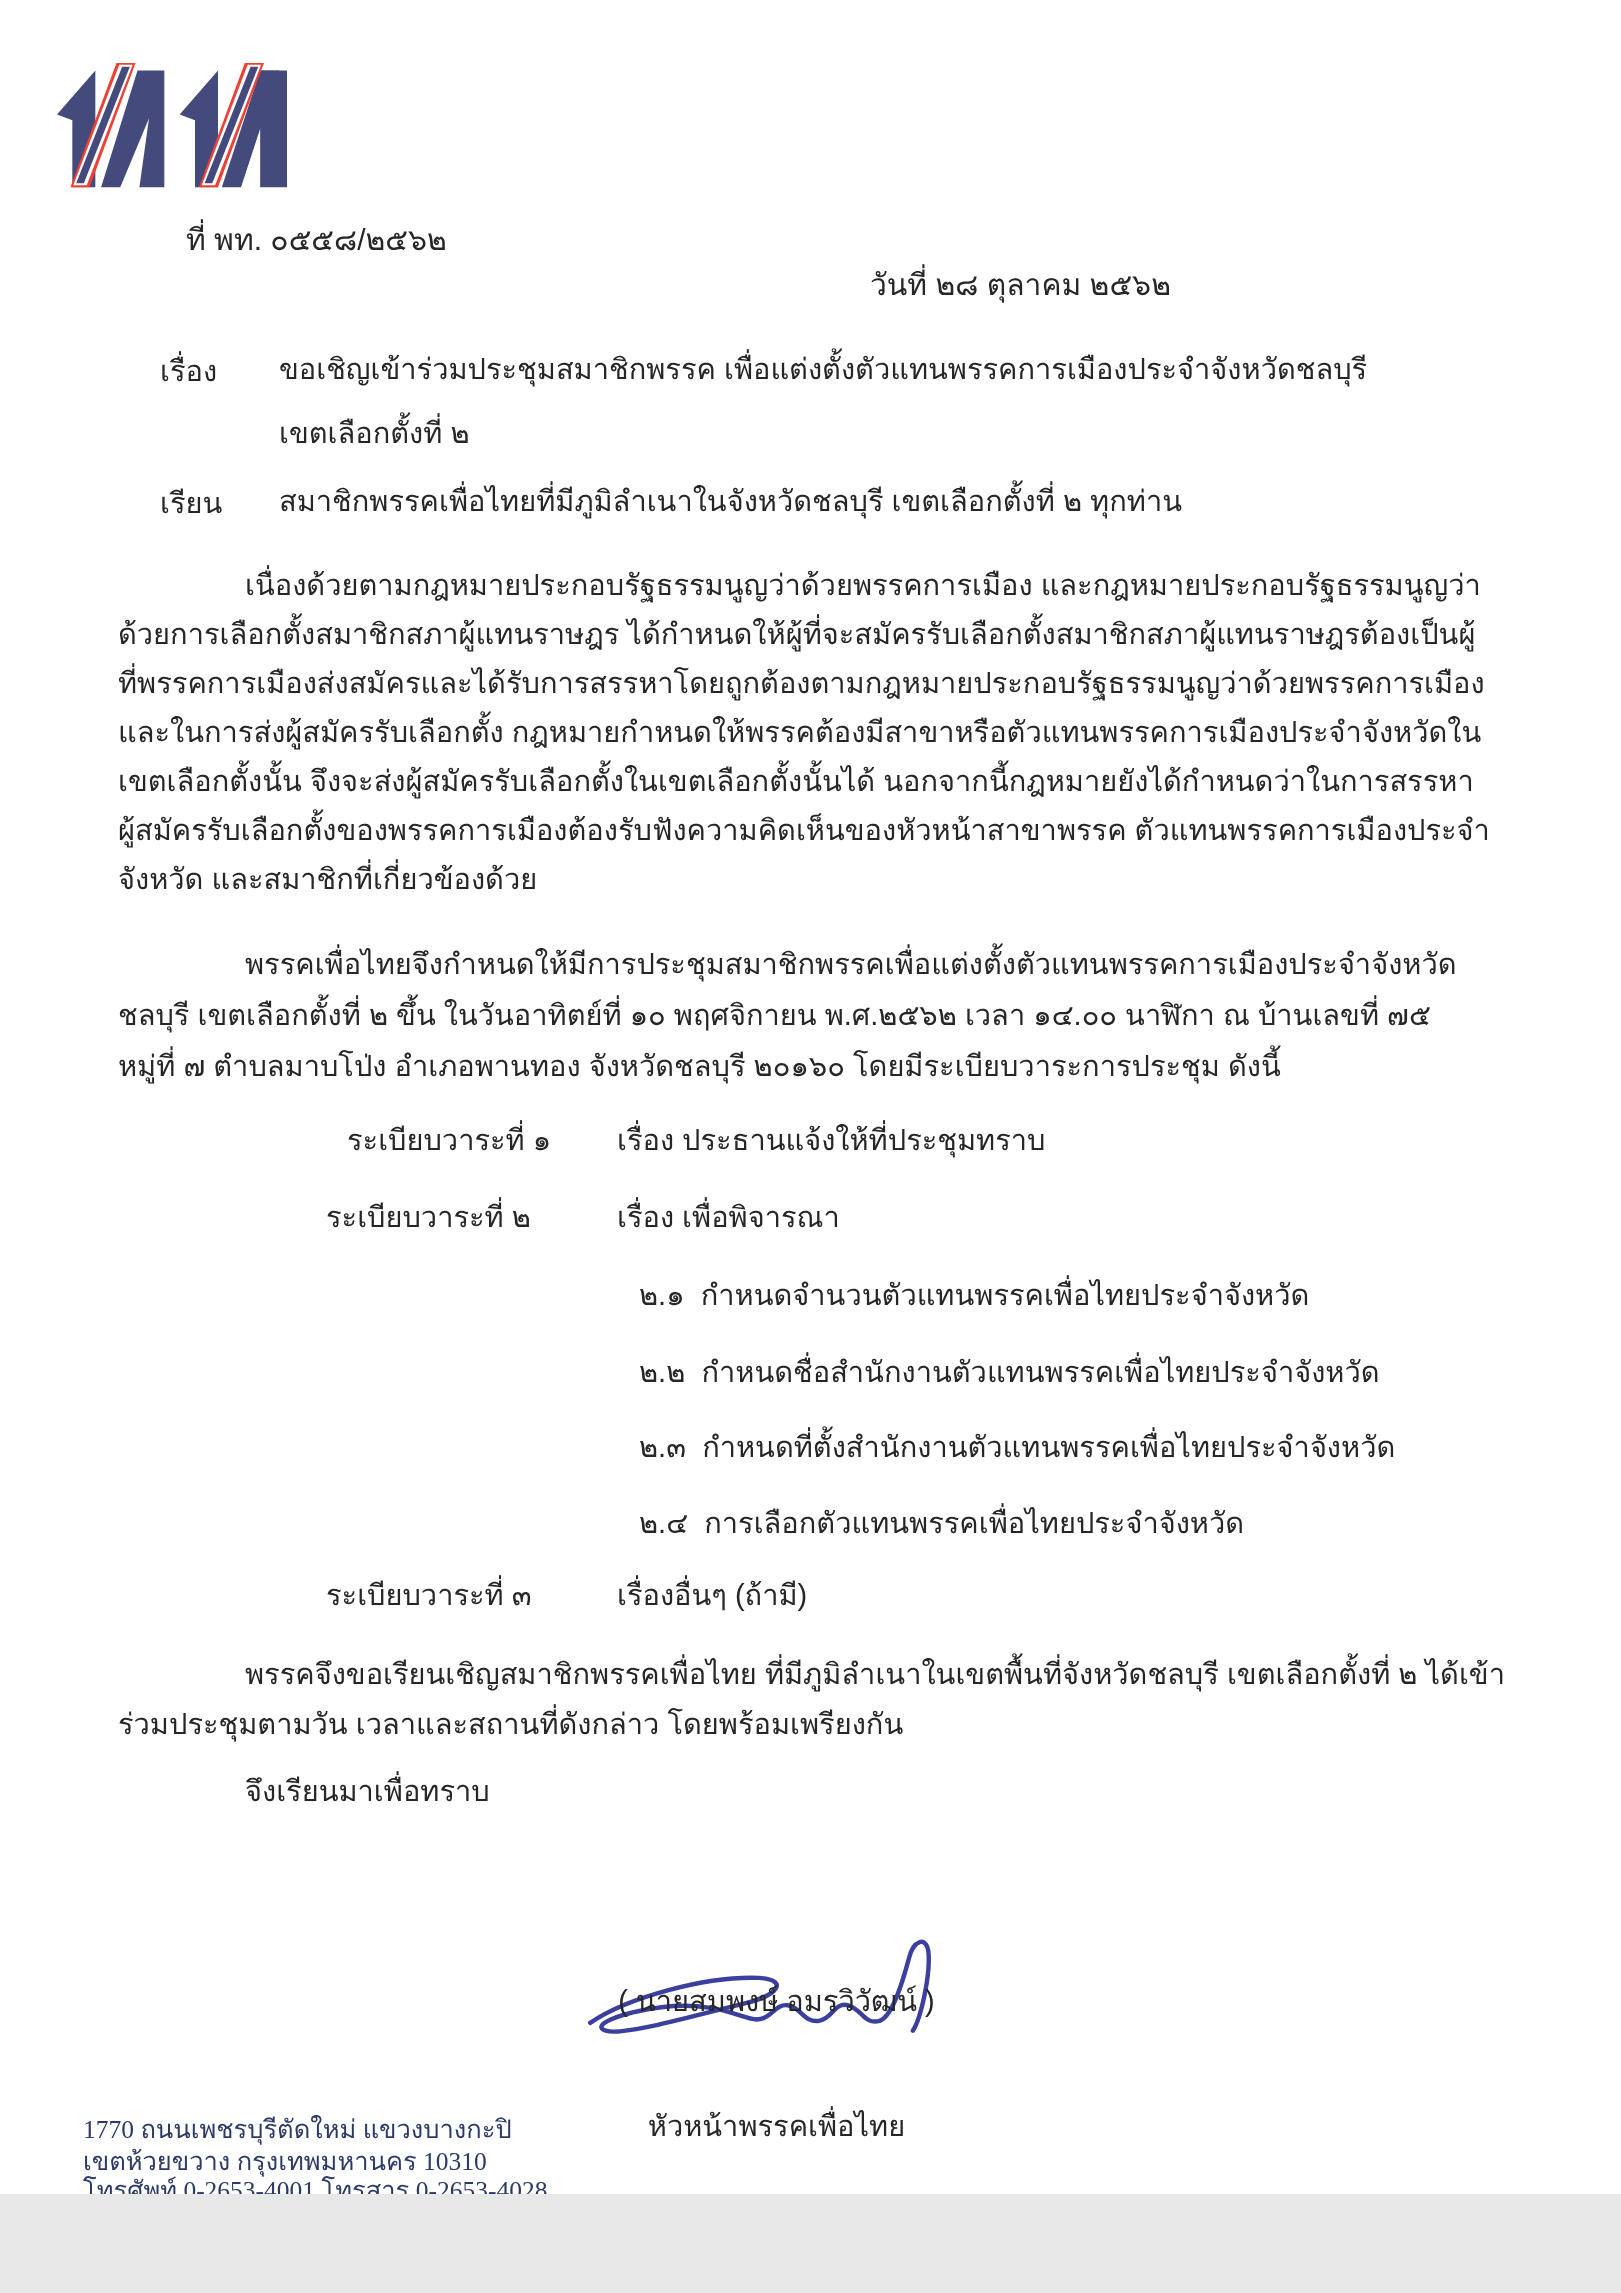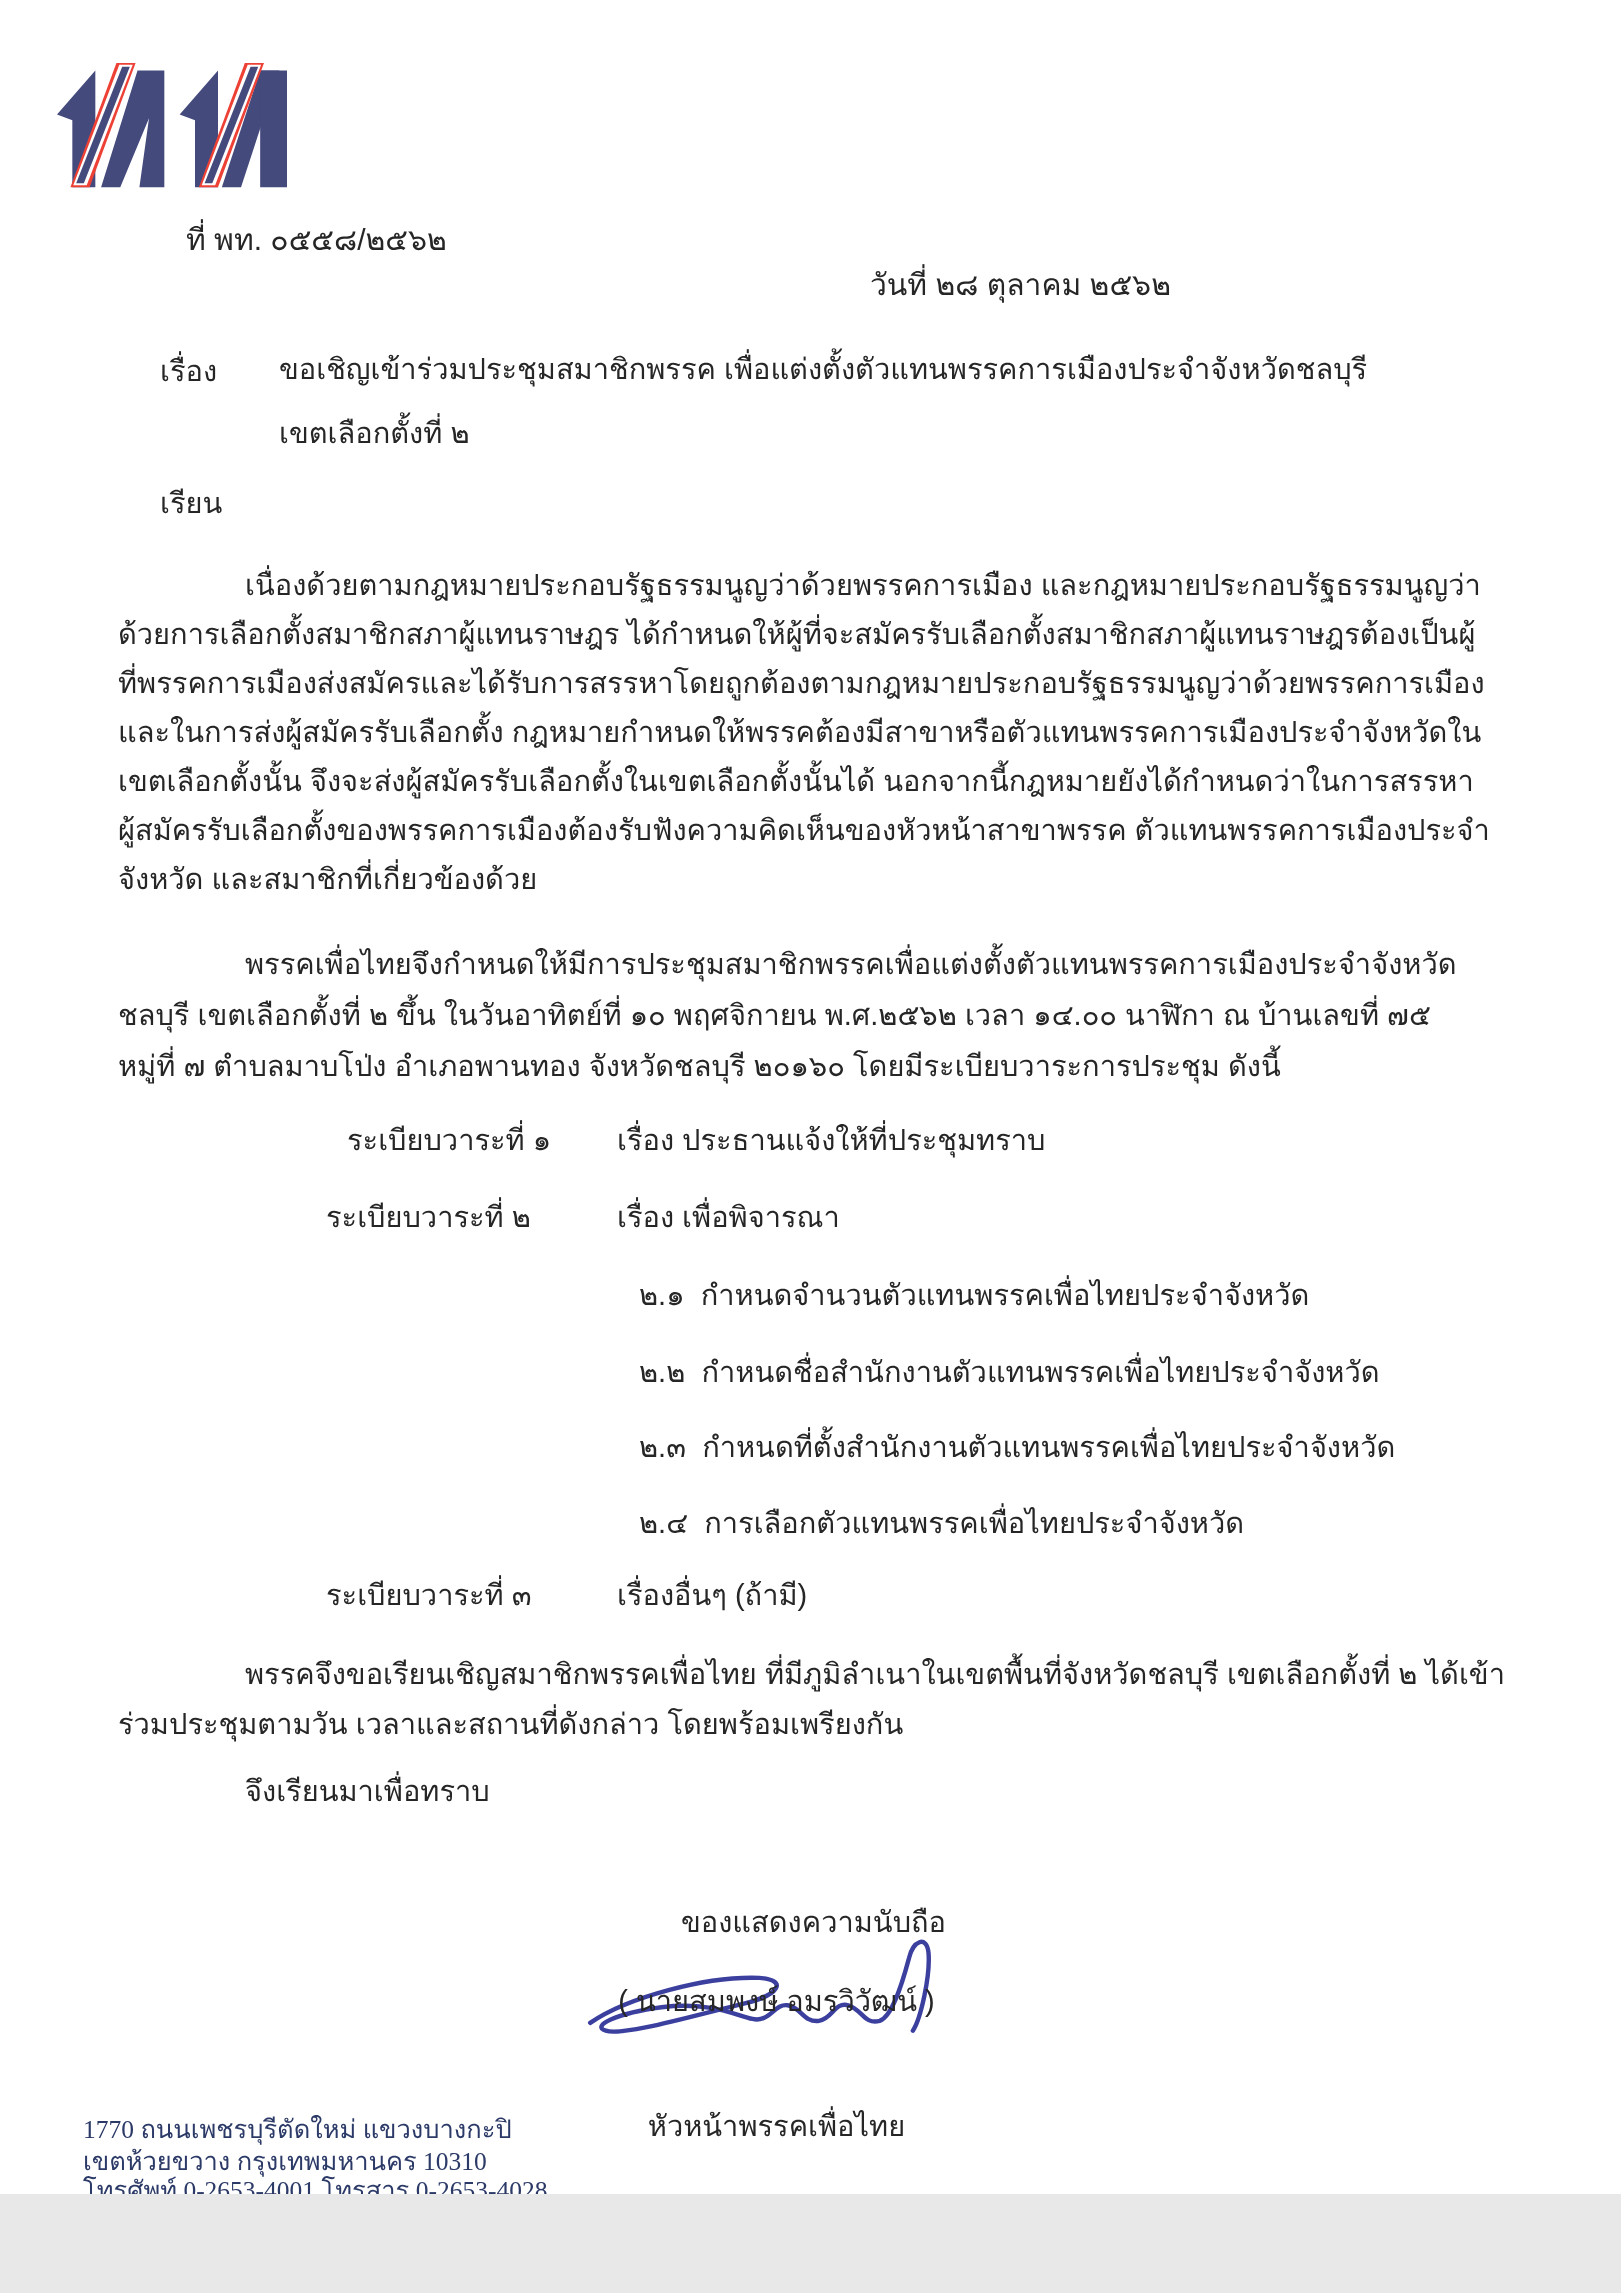--- a/index.html
+++ b/index.html
@@ -47,20 +47,21 @@
   </svg>
 
   <div class="abs doc-no" style="left:186px;top:216px;">ที่ พท. ๐๕๕๘/๒๕๖๒</div>
   <div class="abs date-line" style="left:870px;top:261px;">วันที่ ๒๘ ตุลาคม ๒๕๖๒</div>
 
   <div class="abs label-col" style="left:160px;top:348px;">เรื่อง</div>
   <div class="abs body-text" style="left:279px;top:348px;">ขอเชิญเข้าร่วมประชุมสมาชิกพรรค เพื่อแต่งตั้งตัวแทนพรรคการเมืองประจำจังหวัดชลบุรี</div>
   <div class="abs body-text" style="left:279px;top:412px;">เขตเลือกตั้งที่ ๒</div>
 
   <div class="abs label-col" style="left:160px;top:480px;">เรียน</div>
+  <div class="abs body-text" style="left:279px;top:480px;">สมาชิกพรรคเพื่อไทยที่มีภูมิลำเนาในจังหวัดชลบุรี เขตเลือกตั้งที่ ๒ ทุกท่าน</div>
 
   <div>
     <div class="abs body-text" style="left:245px;top:564px;">เนื่องด้วยตามกฎหมายประกอบรัฐธรรมนูญว่าด้วยพรรคการเมือง และกฎหมายประกอบรัฐธรรมนูญว่า</div>
     <div class="abs body-text" style="left:118px;top:613px;">ด้วยการเลือกตั้งสมาชิกสภาผู้แทนราษฎร ได้กำหนดให้ผู้ที่จะสมัครรับเลือกตั้งสมาชิกสภาผู้แทนราษฎรต้องเป็นผู้</div>
     <div class="abs body-text" style="left:118px;top:662px;">ที่พรรคการเมืองส่งสมัครและได้รับการสรรหาโดยถูกต้องตามกฎหมายประกอบรัฐธรรมนูญว่าด้วยพรรคการเมือง</div>
     <div class="abs body-text" style="left:118px;top:711px;">และในการส่งผู้สมัครรับเลือกตั้ง กฎหมายกำหนดให้พรรคต้องมีสาขาหรือตัวแทนพรรคการเมืองประจำจังหวัดใน</div>
     <div class="abs body-text" style="left:118px;top:760px;">เขตเลือกตั้งนั้น จึงจะส่งผู้สมัครรับเลือกตั้งในเขตเลือกตั้งนั้นได้ นอกจากนี้กฎหมายยังได้กำหนดว่าในการสรรหา</div>
     <div class="abs body-text" style="left:118px;top:809px;">ผู้สมัครรับเลือกตั้งของพรรคการเมืองต้องรับฟังความคิดเห็นของหัวหน้าสาขาพรรค ตัวแทนพรรคการเมืองประจำ</div>
     <div class="abs body-text" style="left:118px;top:858px;">จังหวัด และสมาชิกที่เกี่ยวข้องด้วย</div>
   </div>
@@ -95,21 +96,20 @@
     <div class="abs body-text" style="left:617px;top:1574px;">เรื่องอื่นๆ (ถ้ามี)</div>
   </div>
 
   <div>
     <div class="abs body-text" style="left:245px;top:1653px;">พรรคจึงขอเรียนเชิญสมาชิกพรรคเพื่อไทย ที่มีภูมิลำเนาในเขตพื้นที่จังหวัดชลบุรี เขตเลือกตั้งที่ ๒ ได้เข้า</div>
     <div class="abs body-text" style="left:118px;top:1703px;">ร่วมประชุมตามวัน เวลาและสถานที่ดังกล่าว โดยพร้อมเพรียงกัน</div>
   </div>
 
   <div class="abs body-text" style="left:245px;top:1770px;">จึงเรียนมาเพื่อทราบ</div>
 
-  <div class="abs body-text center-block" style="left:588px;top:1901px;width:451px;">ของแสดงความนับถือ</div>
 
   <svg class="sig-svg" style="left:578px;top:1929px;" width="392" height="132" viewBox="0 0 400 135">
     <path d="M 12,96
              C 50,70 130,48 185,50
              C 215,52 205,68 170,76
              C 120,88 45,110 28,104
              C 12,99 40,86 85,80
              C 135,74 160,88 178,92
              C 196,96 200,76 214,78
              C 228,80 230,96 246,94

